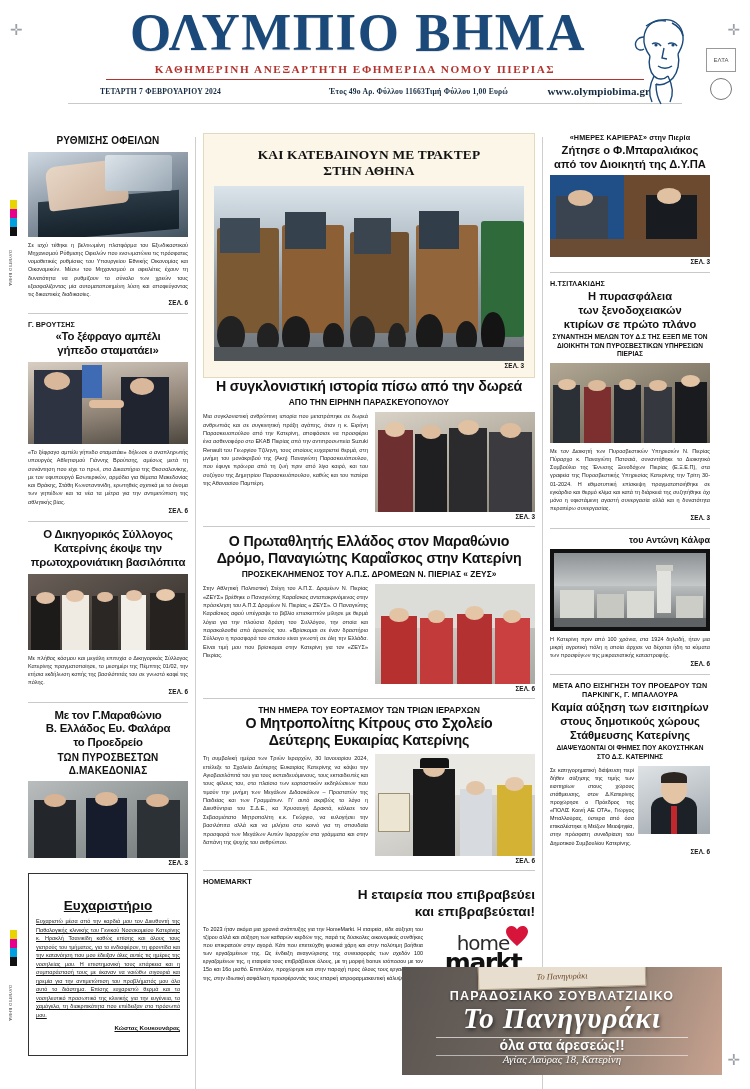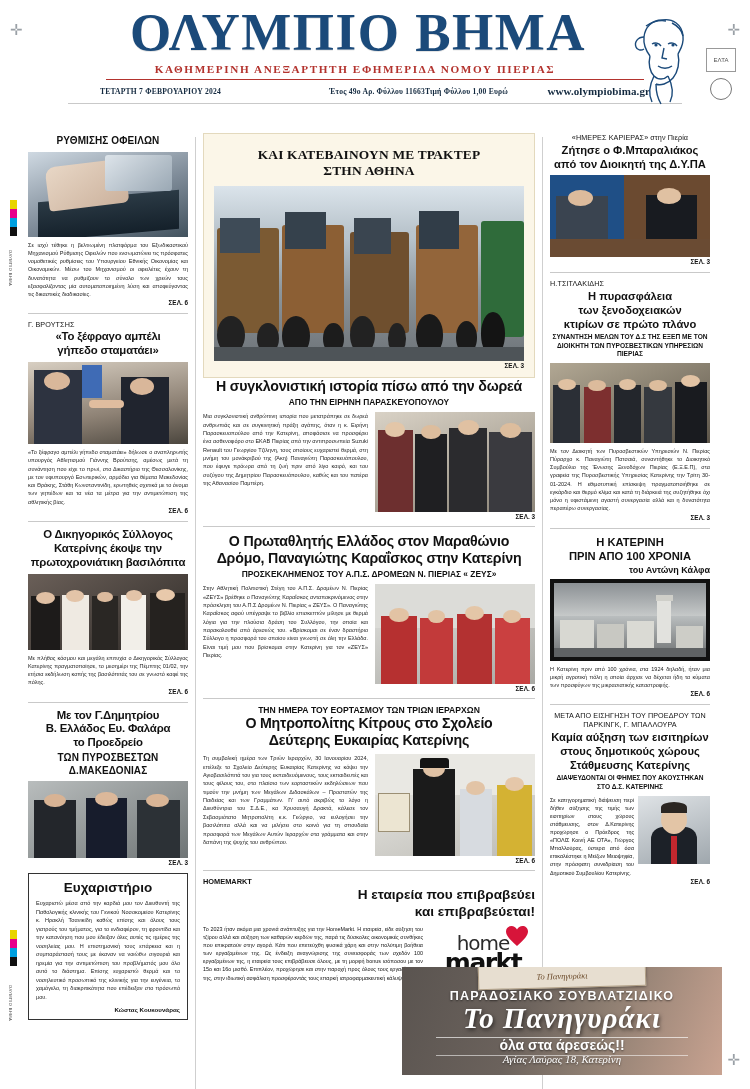--- a/index.html
+++ b/index.html
@@ -73,21 +73,21 @@
   .cols { position:absolute; left:0; top:133px; width:750px; height:956px; padding:0 28px; display:flex; gap:7px; }
   .col-left { width:160px; }
   .col-mid { width:332px; }
   .col-right { width:160px; }
 
   .vrule { width:1px; background:#cfcfcf; margin-top:4px; }
 
   
   .art { margin-bottom:7px; }
   .art-kicker {
-    font-size:7.2px; font-weight:normal; color:#111; text-align:center; letter-spacing:.1px; margin-bottom:1px;
+    font-size:7.2px; font-weight:bold; color:#111; text-align:center; letter-spacing:.1px; margin-bottom:1px;
   }
   .art-kicker.left { text-align:left; }
   .art-title {
     font-size:11.4px; font-weight:bold; color:#111; text-align:center; line-height:1.22; letter-spacing:-.2px;
   }
   .art-sub {
     font-size:10px; font-weight:bold; color:#111; text-align:center; line-height:1.25; margin-top:2px; letter-spacing:.1px;
   }
   .art-body {
     font-size:5.5px; line-height:1.5; color:#1a1a1a; text-align:justify; margin-top:4px;
@@ -121,21 +121,21 @@
   .mid-kicker { font-size:8.6px; font-weight:bold; text-align:center; color:#111; }
   .mid-flex { display:flex; gap:7px; margin-top:5px; }
   .mid-text { flex:1; font-size:5.5px; line-height:1.52; text-align:justify; color:#1a1a1a; }
   .mid-photo { width:160px; position:relative; overflow:hidden; }
 
   
   .rt-title { font-size:11.2px; font-weight:bold; text-align:center; line-height:1.25; }
   .rt-caps { font-size:6.6px; font-weight:bold; text-align:center; line-height:1.3; margin-top:2px; }
 
   
-  .thanks { border:1px solid #333; padding:6px 7px; margin-top:6px; background:#fff; }
+  .thanks { border:1px solid #333; padding:24px 7px; margin-top:6px; background:#fff;text-decoration:underline; }
   .thanks h3 { margin:0 0 4px 0; font-size:13.5px; font-weight:bold; text-align:center; color:#111; }
   .thanks p { margin:0; font-size:5.5px; line-height:1.55; text-align:justify; color:#1a1a1a; }
   .thanks .sign { text-align:right; font-weight:bold; font-size:6.2px; margin-top:5px; }
 
   
   .hm-wrap { margin-top:6px; }
   .hm-kicker { font-size:7.4px; font-weight:bold; }
   .hm-title { font-size:13.6px; font-weight:bold; text-align:right; line-height:1.2; color:#111; margin-top:1px; }
   .hm-flex { display:flex; gap:8px; margin-top:5px; }
   .hm-text { flex:1; font-size:5.4px; line-height:1.5; text-align:justify; }
@@ -316,21 +316,21 @@
             <div class="head" style="left:80%;top:20%;width:12%;height:16%;background:#e8c9ab"></div>
           </div>
         </div>
         <div class="art-body">Με πλήθος κόσμου και μεγάλη επιτυχία ο Δικηγορικός Σύλλογος Κατερίνης πραγματοποίησε, το μεσημέρι της Πέμπτης 01/02, την ετήσια εκδήλωση κοπής της βασιλόπιτάς του σε γνωστό καφέ της πόλης.</div>
         <span class="sel">ΣΕΛ. 6</span>
       </div>
       <div class="hr"></div>
 
       <div class="art">
         <div class="art-title">
-          <div>Με τον Γ.Δημητρίου</div>
+          <div>Με τον Γ.Μαραθώνιο</div>
           <div>Β. Ελλάδος Ευ. Φαλάρα</div>
           <div>το Προεδρείο</div>
         </div>
         <div class="art-sub">ΤΩΝ ΠΥΡΟΣΒΕΣΤΩΝ Δ.ΜΑΚΕΔΟΝΙΑΣ</div>
         <div class="photo" style="height:77px;background:linear-gradient(150deg,#b9bdbd,#6f7576);">
           <div class="ph-inner">
             <div style="position:absolute;left:4%;top:24%;width:26%;height:76%;background:#23262b"></div>
             <div class="head" style="left:10%;top:16%;width:14%;height:18%;background:#d8b394"></div>
             <div style="position:absolute;left:36%;top:22%;width:26%;height:78%;background:#171c2c"></div>
             <div class="head" style="left:42%;top:14%;width:14%;height:18%;background:#dcb89a"></div>
@@ -528,24 +528,20 @@
           <div class="head" style="left:62%;top:22%;width:11%;height:14%;background:#ddbd9d"></div>
           <div style="position:absolute;left:78%;top:24%;width:20%;height:76%;background:#191b1f"></div>
           <div class="head" style="left:82%;top:16%;width:12%;height:15%;background:#e2c3a4"></div>
         </div>
         <div class="art-body">Με τον Διοικητή των Πυροσβεστικών Υπηρεσιών Ν. Πιερίας Πύραρχο κ. Παναγιώτη Πατσαιά, συναντήθηκε το Διοικητικό Συμβούλιο της Ένωσης Ξενοδόχων Πιερίας (Ε.Ξ.Ε.Π), στα γραφεία της Πυροσβεστικής Υπηρεσίας Κατερίνης την Τρίτη 30-01-2024. Η εθιμοτυπική επίσκεψη πραγματοποιήθηκε σε εγκάρδιο και θερμό κλίμα και κατά τη διάρκειά της συζητήθηκε όχι μόνο η υφιστάμενη αγαστή συνεργασία αλλά και η δυνατότητα περαιτέρω συνεργασίας.</div>
         <span class="sel">ΣΕΛ. 3</span>
       </div>
       <div class="hr"></div>
 
       <div class="art">
-        <div class="rt-title">
-          <div>Η ΚΑΤΕΡΙΝΗ</div>
-          <div>ΠΡΙΝ ΑΠΟ 100 ΧΡΟΝΙΑ</div>
-        </div>
         <div style="font-size:9px;font-weight:bold;text-align:right;margin-top:2px">του Αντώνη Κάλφα</div>
         <div class="photo" style="height:82px;background:#111;padding:3px;">
           <div style="position:absolute;inset:4px;background:linear-gradient(180deg,#8e9397 0%,#b9bdbe 45%,#6f7273 100%)">
             <div style="position:absolute;left:0;right:0;top:0;height:45%;background:linear-gradient(180deg,#8b9094,#c6c9c9)"></div>
             <div style="position:absolute;left:68%;top:22%;width:9%;height:60%;background:#e2e2de"></div>
             <div style="position:absolute;left:67%;top:16%;width:11%;height:9%;background:#cfcfc9"></div>
             <div style="position:absolute;left:4%;top:50%;width:22%;height:40%;background:#d8d8d2"></div>
             <div style="position:absolute;left:28%;top:56%;width:18%;height:34%;background:#c8c8c2"></div>
             <div style="position:absolute;left:48%;top:52%;width:18%;height:38%;background:#dadad4"></div>
             <div style="position:absolute;left:80%;top:58%;width:18%;height:32%;background:#cdcdc7"></div>

